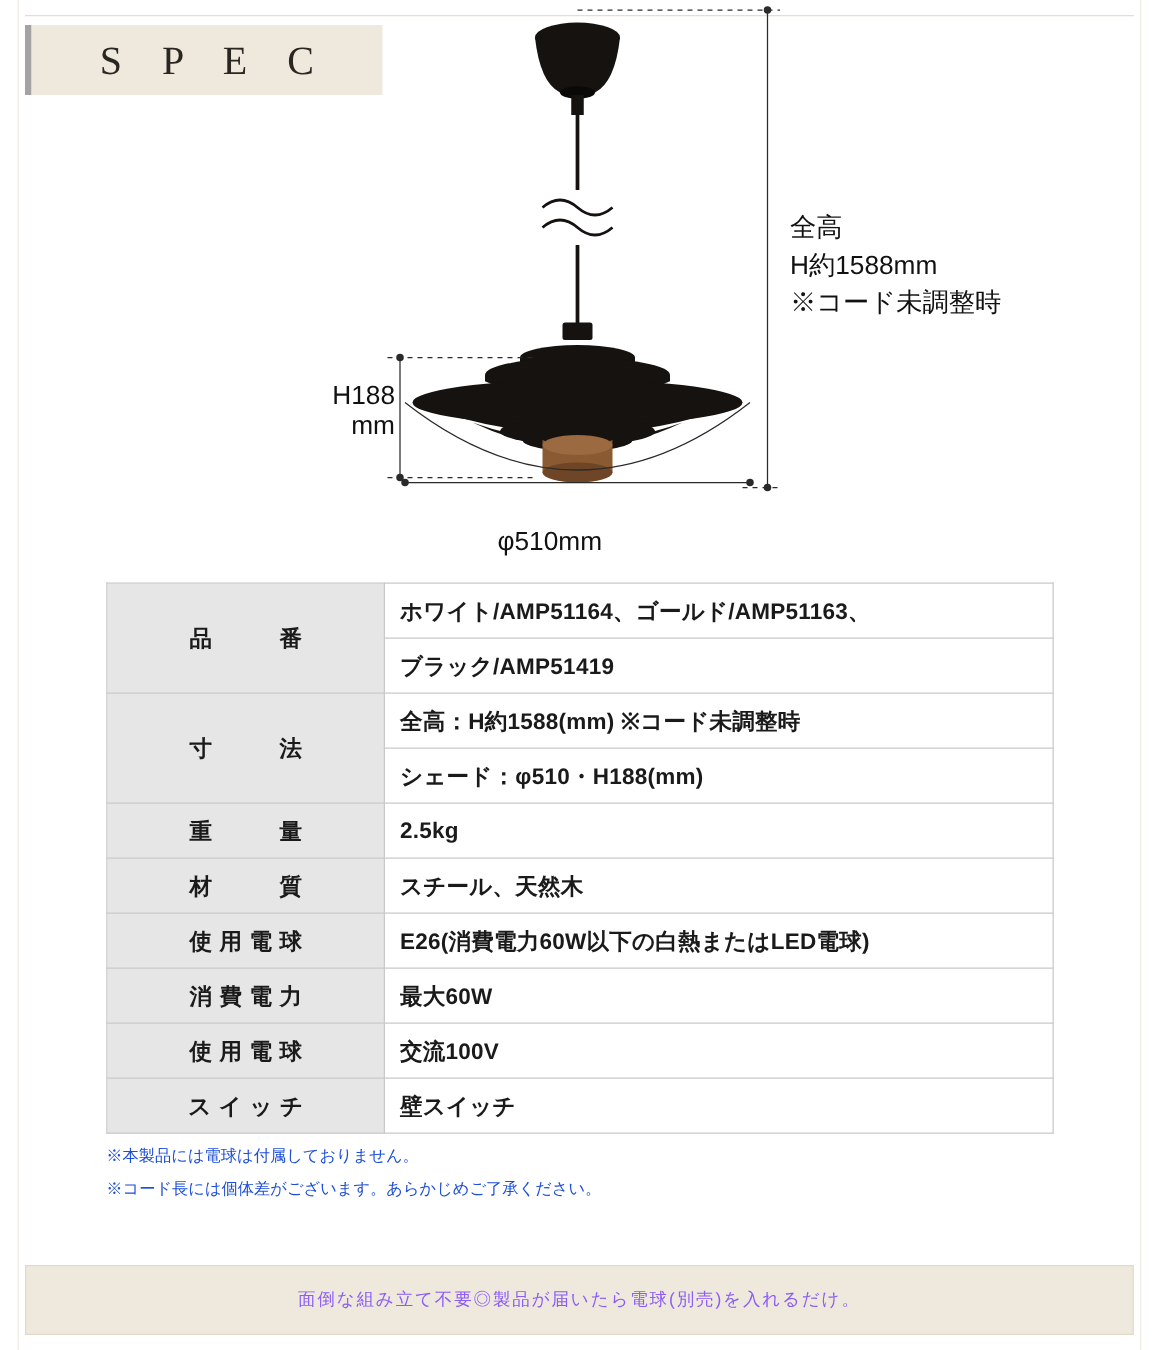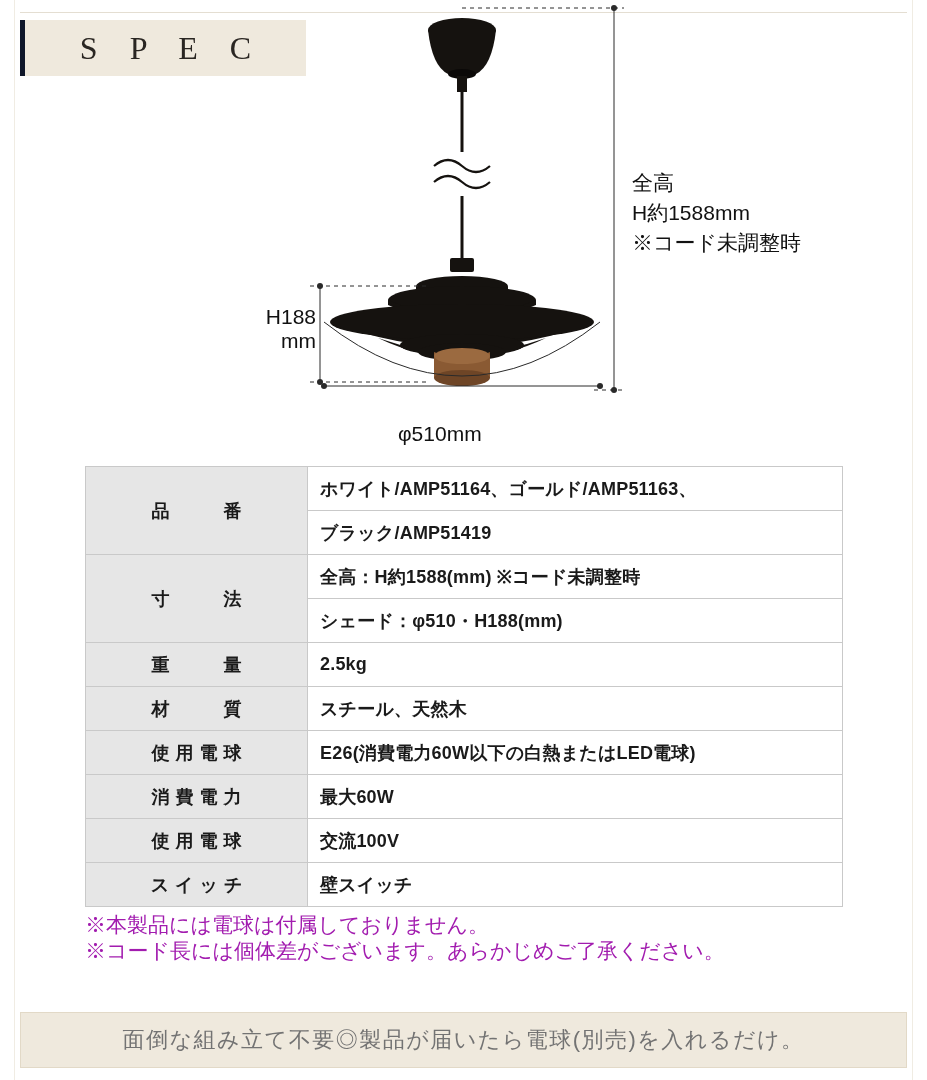--- a/index.html
+++ b/index.html
@@ -18,21 +18,21 @@
   }
 
   
   .spec-band {
     position: absolute;
     left: 20px;
     top: 20px;
     width: 286px;
     height: 56px;
     background: #efe9dd;
-    border-left: 5px solid #0f172a;
+    border-left: 5px solid #a3a3a3;
     display: flex;
     align-items: center;
     justify-content: center;
   }
   .spec-band .label {
     font-family: "Liberation Serif", serif;
     font-size: 32px;
     letter-spacing: 12px;
     color: #2a2622;
     padding-left: 12px;
@@ -114,43 +114,43 @@
     font-size: 18px;
     letter-spacing: 0.2px;
   }
 
   
   .notes {
     position: absolute;
     left: 85px;
     top: 912px;
     width: 800px;
-    color: #a21caf;
-    font-size: 21px;
+    color: #1d4ed8;
+    font-size: 13px;
     line-height: 26px;
   }
   .notes div { white-space: nowrap; }
 
   
   .banner {
     position: absolute;
     left: 20px;
     top: 1012px;
     width: 887px;
     height: 56px;
     background: #efe9dd;
     border: 1px solid #e2d9c7;
     display: flex;
     align-items: center;
     justify-content: center;
   }
   .banner .txt {
-    font-size: 22px;
+    font-size: 14px;
     letter-spacing: 1.5px;
-    color: #737373;
+    color: #8b5cf6;
   }
 
   
   .side-rule {
     position: absolute;
     top: 0;
     bottom: 0;
     width: 1px;
     background: #f0ece3;
   }

